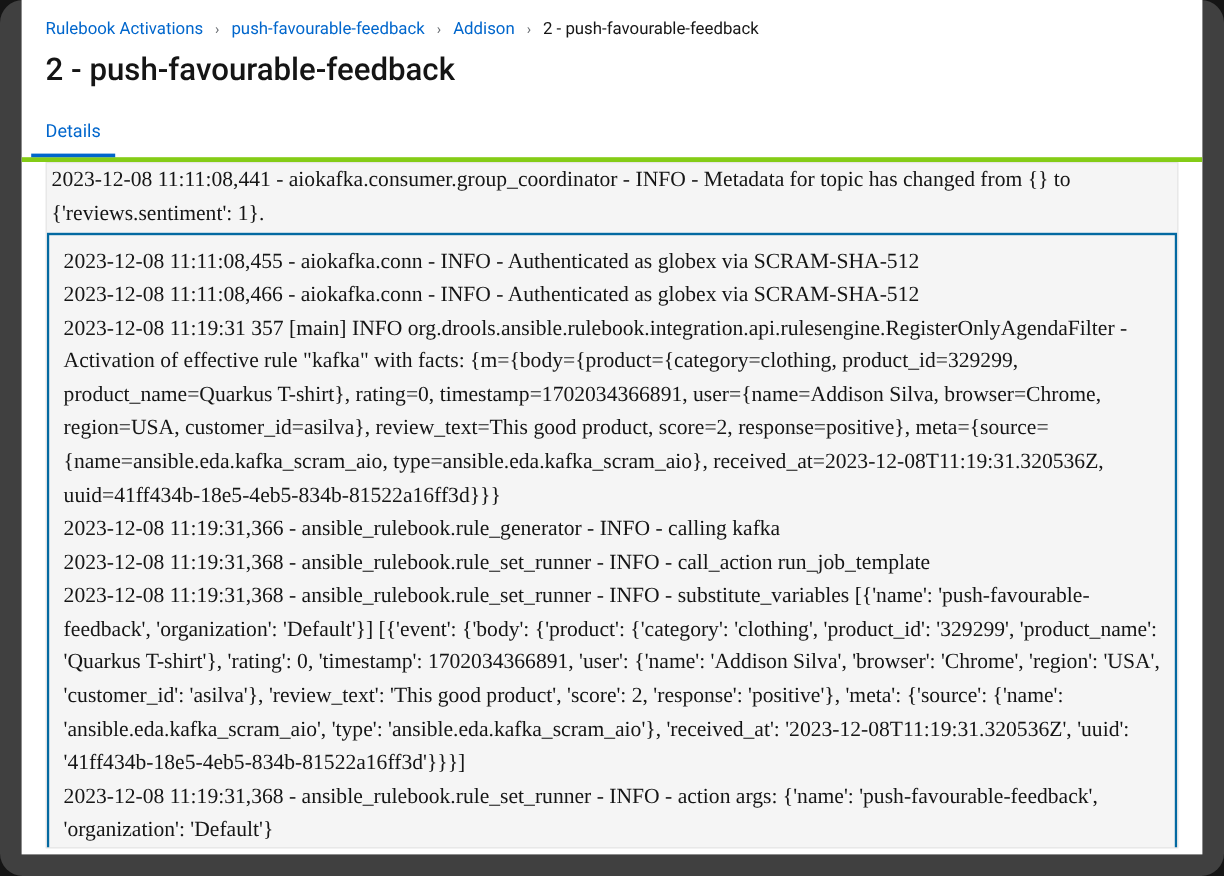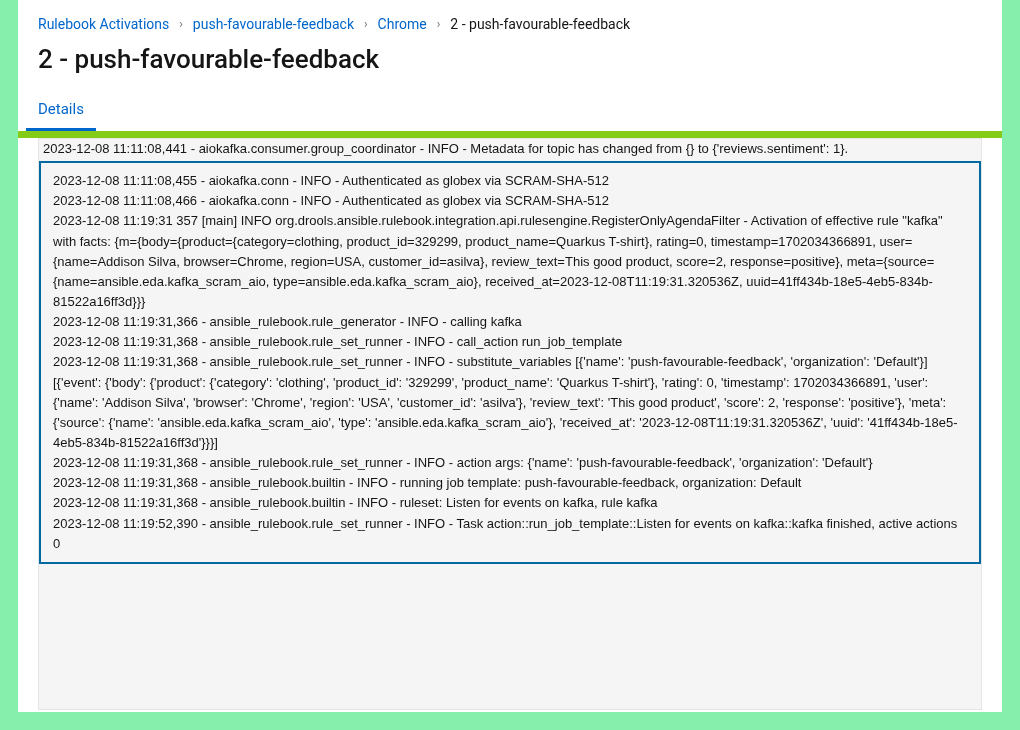--- a/index.html
+++ b/index.html
@@ -5,24 +5,25 @@
     * { box-sizing: border-box; margin: 0; padding: 0; }
     body {
       font-family: -apple-system, BlinkMacSystemFont, "Segoe UI", Roboto, "Helvetica Neue", Arial, sans-serif;
       background: #151515;
       color: #151515;
       width: 1020px;
       height: 730px;
       overflow: hidden;
     }
     .outer-frame {
-      background: #86efac;
+      background: #404040;
       padding: 0 18px 18px 18px;
       width: 100%;
       height: 100%;
+      border-radius: 19px;
     }
     .content-panel {
       background: #fff;
       width: 100%;
       height: 100%;
       overflow: hidden;
     }
     .breadcrumb {
       padding: 16px 20px 8px 20px;
       display: flex;
@@ -41,21 +42,21 @@
     .breadcrumb .current {
       color: #151515;
     }
     .page-title {
       padding: 4px 20px 16px 20px;
       font-size: 26px;
       font-weight: 500;
       color: #151515;
     }
     .tabs {
-      border-bottom: 7px solid #84cc16;
+      border-bottom: 4px solid #84cc16;
       padding: 0 8px;
     }
     .tab {
       display: inline-block;
       padding: 10px 12px 10px 12px;
       font-size: 15px;
       color: #151515;
       border-bottom: 3px solid transparent;
       cursor: pointer;
     }
@@ -65,22 +66,22 @@
     }
     .log-container {
       margin: 0 20px 0 20px;
       background: #f5f5f5;
       border: 1px solid #e5e5e5;
       padding: 0;
       height: calc(100% - 140px);
       overflow: hidden;
     }
     .log-pre {
-      font-family: Liberation Sans, sans-serif;
-      font-size: 13px;
+      font-family: Liberation Serif, serif;
+      font-size: 18px;
       line-height: 1.55;
       white-space: pre-wrap;
       word-break: break-word;
       color: #151515;
       padding: 6px 8px;
     }
     .highlight-box {
       border: 2px solid #0369a1;
       padding: 2px 4px;
       margin: 2px 0 0 0;
@@ -94,21 +95,21 @@
 <body>
 
 <div class="outer-frame">
   <div class="content-panel">
 
     <nav class="breadcrumb">
       <a href="#">Rulebook Activations</a>
       <span class="sep">›</span>
       <a href="#">push-favourable-feedback</a>
       <span class="sep">›</span>
-      <a href="#">Chrome</a>
+      <a href="#">Addison</a>
       <span class="sep">›</span>
       <span class="current">2 - push-favourable-feedback</span>
     </nav>
 
     <h1 class="page-title">2 - push-favourable-feedback</h1>
 
     <div class="tabs">
       <div class="tab active">Details</div>
     </div>
 

